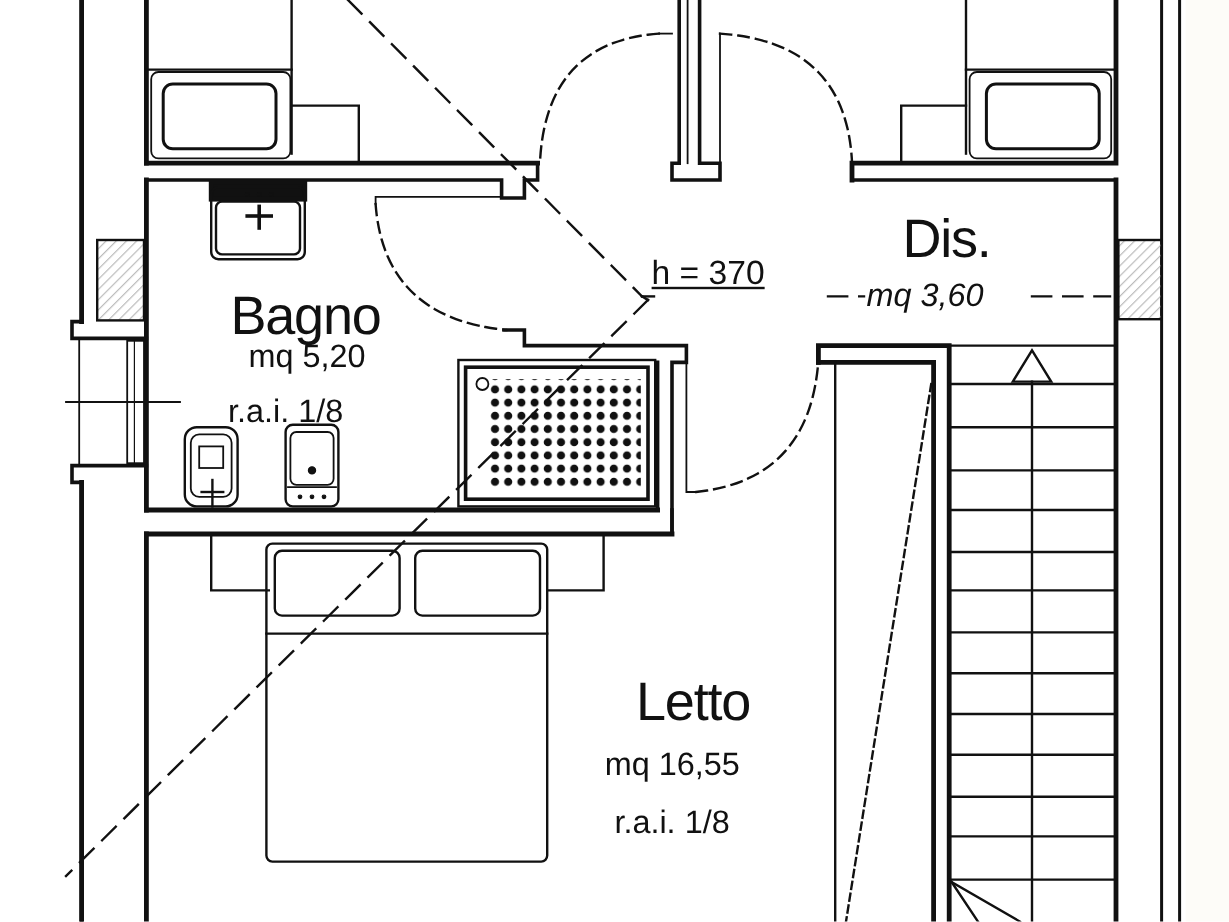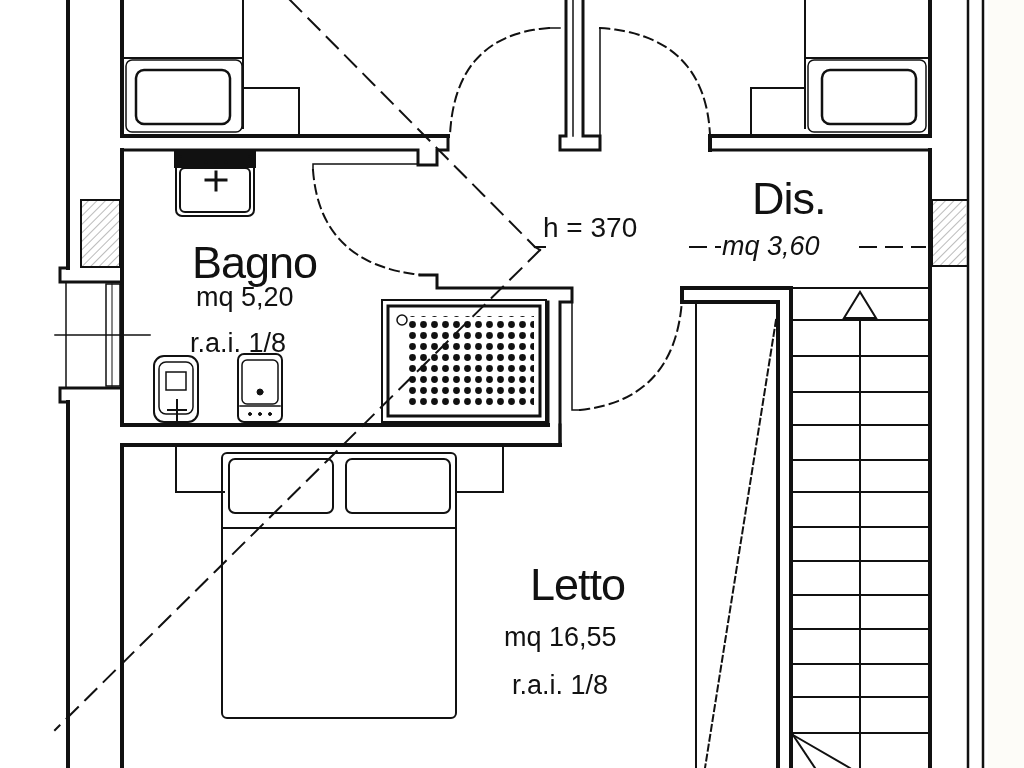--- a/index.html
+++ b/index.html
@@ -2,21 +2,21 @@
 <html><head>
 <meta charset="utf-8">
 <style>
   html, body { margin: 0; padding: 0; background: #ffffff; }
   body { width: 1024px; height: 768px; overflow: hidden; position: relative; }
   .plan { position: absolute; left: 0; top: 0; width: 1024px; height: 768px; }
   .edge-strip { position: absolute; right: 0; top: 0; width: 36px; height: 768px; background: #fdfcf8; }
   .label { position: absolute; font-family: "Liberation Sans", sans-serif; color: #111; white-space: nowrap; line-height: 1; }
   .room-name { font-size: 45px; letter-spacing: -1px; }
   .room-info { font-size: 27px; }
-  .dim { font-size: 28px; }
+  .dim { font-size: 28px; text-decoration: underline; }
 </style>
 </head>
 <body>
 
 <div class="edge-strip"></div>
 
 <svg class="plan" viewBox="0 0 1024 768" xmlns="http://www.w3.org/2000/svg">
   <defs>
     <pattern id="hatch" width="6" height="6" patternUnits="userSpaceOnUse" patternTransform="rotate(45)">
       <line x1="0" y1="0" x2="0" y2="6" stroke="#bbbbbb" stroke-width="2"></line>
@@ -193,21 +193,21 @@
       <line x1="540" y1="250" x2="55" y2="730"></line>
       <line x1="535" y1="247" x2="545" y2="247"></line>
       <line x1="690" y1="247" x2="720" y2="247"></line>
       <line x1="860" y1="247" x2="925" y2="247"></line>
     </g>
     <line x1="535" y1="247" x2="540" y2="250" stroke-width="2"></line>
   </g>
 </svg>
 
 <div class="label room-name" style="left:192px; top:240px;">Bagno</div>
-<div class="label room-info" style="left:196px; top:284px;">mq 5,20</div>
+<div class="label room-info" style="left:207px; top:284px;">mq 5,20</div>
 <div class="label room-info" style="left:190px; top:330px;">r.a.i. 1/8</div>
 
 <div class="label room-name" style="left:752px; top:176px;">Dis.</div>
 <div class="label room-info" style="left:722px; top:233px;font-style:italic;">mq 3,60</div>
 
 <div class="label dim" style="left:543px; top:214px;">h = 370</div>
 
 <div class="label room-name" style="left:530px; top:562px;text-align:right;">Letto</div>
 <div class="label room-info" style="left:504px; top:624px;text-align:right;">mq 16,55</div>
 <div class="label room-info" style="left:512px; top:672px;">r.a.i. 1/8</div>

